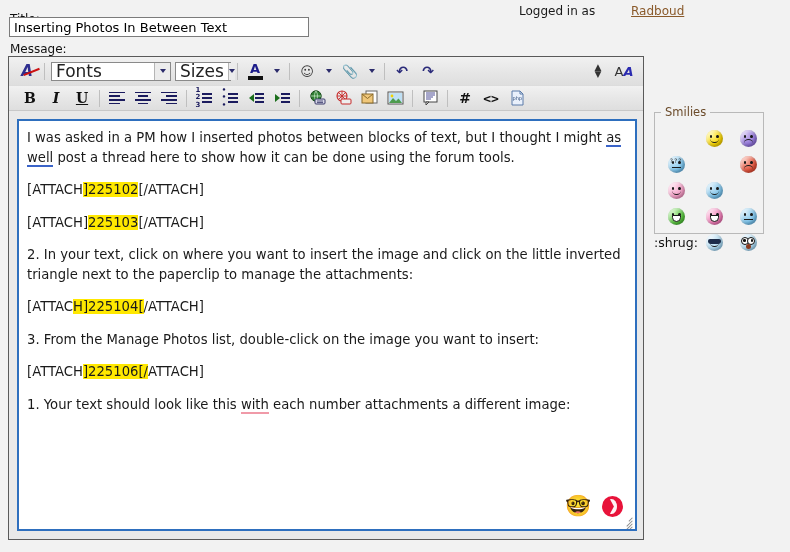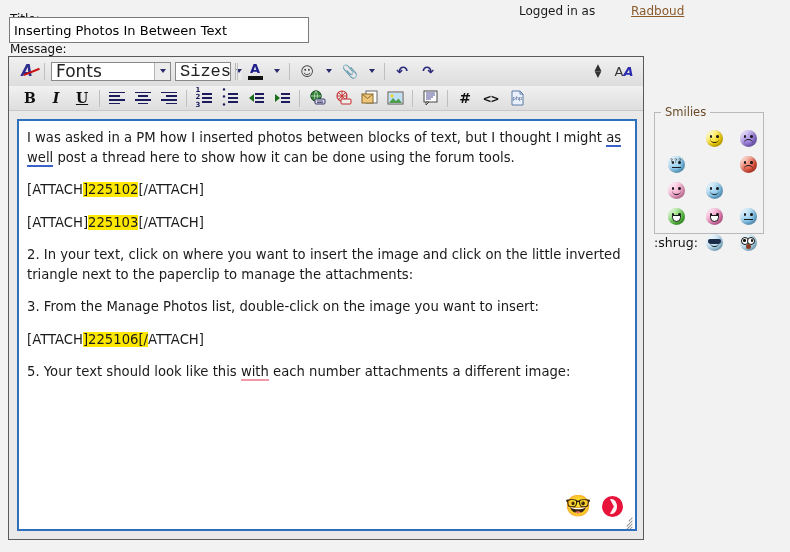--- a/index.html
+++ b/index.html
@@ -11,21 +11,21 @@
   }
   #page { position: relative; width: 790px; height: 552px; background: #f2f2f2; }
 
   
   .title-label {
     position: absolute; left: 10px; top: 12px;
     font-size: 12px; color: #111;
   }
   .title-input {
     position: absolute; left: 9px; top: 17px;
-    width: 300px; height: 26px;
+    width: 300px; height: 20px;
     border: 1px solid #7b7b7b;
     background: #ffffff;
     font-family: "DejaVu Sans", "Liberation Sans", sans-serif;
     font-size: 13px; color: #000;
     padding: 0 4px; box-sizing: border-box;
     line-height: 18px;
     outline: none;
   }
   .loggedin {
     position: absolute; left: 519px; top: 4px;
@@ -81,21 +81,21 @@
     font-size: 17px; color: #222; margin: 0 2px;
     flex: 0 0 auto; box-sizing: border-box;
   }
   .combo .ctext { padding: 0 4px; flex: 1 1 auto; white-space: nowrap; }
   .combo .carr {
     width: 15px; height: 17px; background: #ececec;
     border-left: 1px solid #b5b5b5;
     display: flex; align-items: center; justify-content: center;
   }
   .combo-fonts { width: 120px; }
-  .combo-sizes { width: 56px; font-family: Liberation Mono, monospace; }
+  .combo-sizes { width: 56px; }
   .tri-small {
     width:0;height:0;border-left:3.5px solid transparent;border-right:3.5px solid transparent;
     border-top:4px solid #2b2b6b;
   }
 
   
   .ic-removefmt { font-size: 15px; font-weight: bold; font-style: italic; color: #2e2e8f; position: relative; }
   .ic-removefmt::after {
     content:''; position:absolute; left:2px; top:9px; width:17px; height:1.5px;
     background:#cc1111; transform: rotate(-22deg);
@@ -446,23 +446,24 @@
       </div>
       <div class="spacer"></div>
     </div>
 
     <div class="textarea-wrap">
       <div class="doc" id="doc-body">
           <p><span>I was asked in a PM how I inserted photos between blocks of text, but I thought I might </span><span class="sp-blue">as well</span><span> post a thread here to show how it can be done using the forum tools.</span></p>
           <p><span>[ATTACH</span><span class="hl">]225102</span><span>[/ATTACH]</span></p>
           <p><span>[ATTACH]</span><span class="hl">225103</span><span>[/ATTACH]</span></p>
           <p><span>2. In your text, click on where you want to insert the image and click on the little inverted triangle next to the paperclip to manage the attachments:</span></p>
+          <p><span>[ATTAC</span><span class="hl">H]225104[</span><span>/ATTACH]</span></p>
           <p><span>3. From the Manage Photos list, double-click on the image you want to insert:</span></p>
           <p><span>[ATTACH</span><span class="hl">]225106[/</span><span>ATTACH]</span></p>
-          <p><span>5. Your text should look like this </span><span class="sp-red">with</span><span> each number attachments a different image:</span></p>
+          <p><span>1. Your text should look like this </span><span class="sp-red">with</span><span> each number attachments a different image:</span></p>
         </div>
 
       <div class="emoji-row">
         <span class="emoji-nerd">🤓</span>
         <span class="red-dot"></span>
       </div>
       <div class="resize-grip">
         <i style="width:14px; right:0px; bottom:0px;"></i>
         <i style="width:11px; right:0px; bottom:3px;"></i>
         <i style="width:8px;  right:0px; bottom:6px;"></i>

